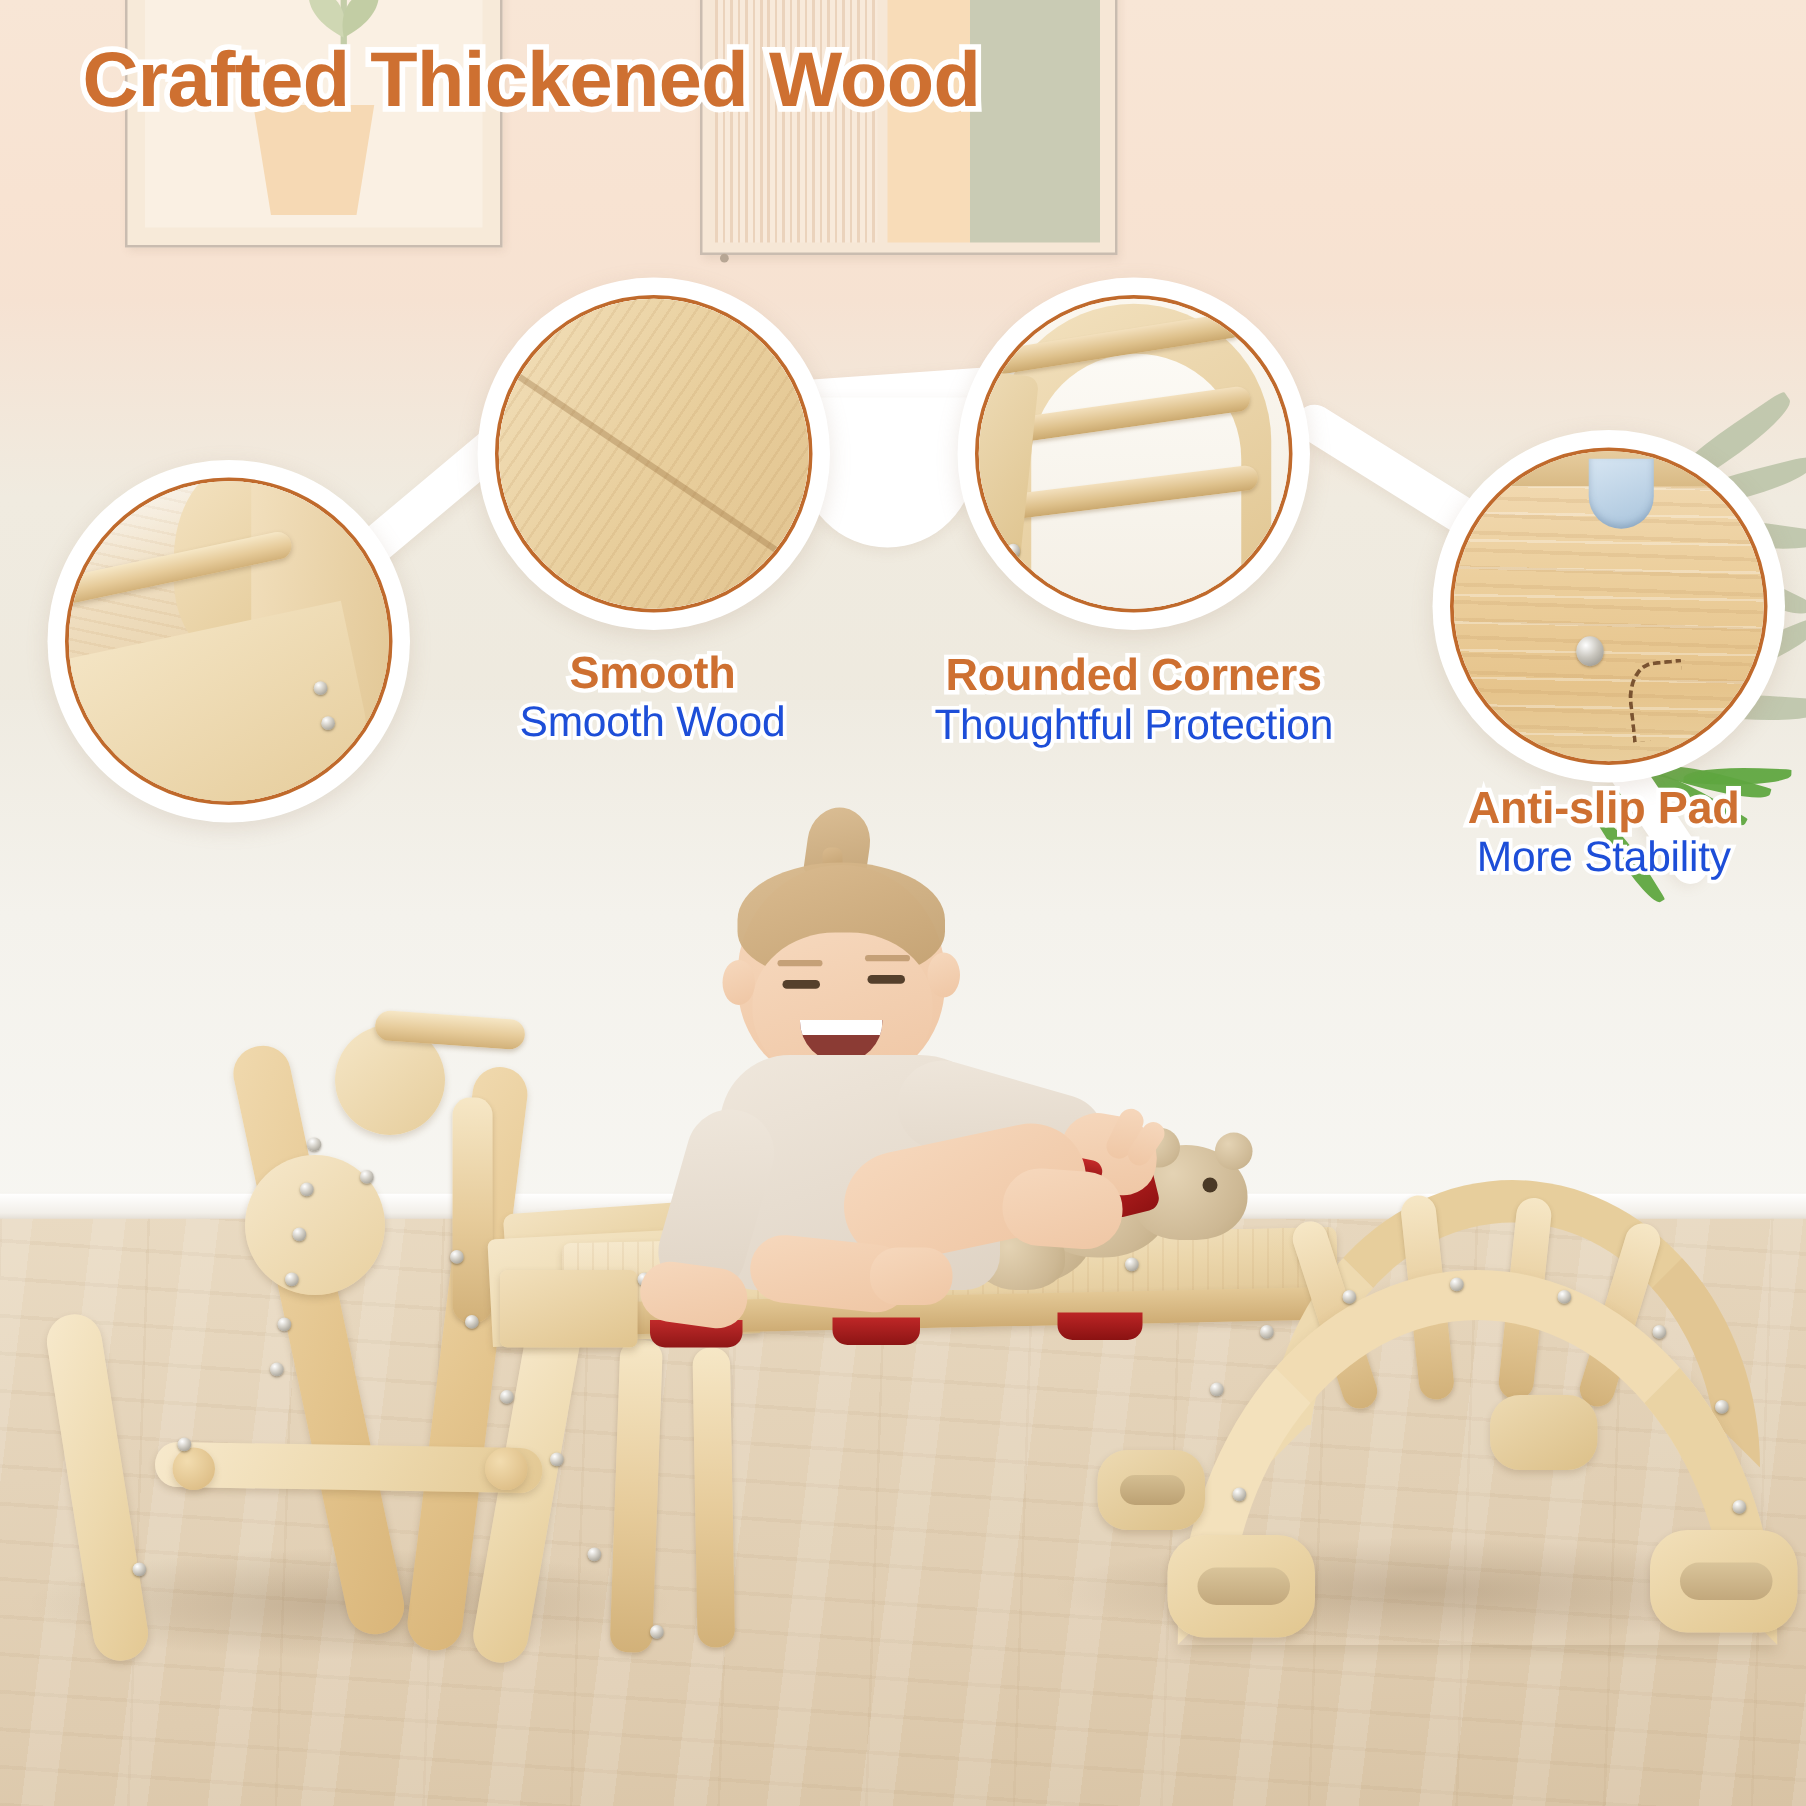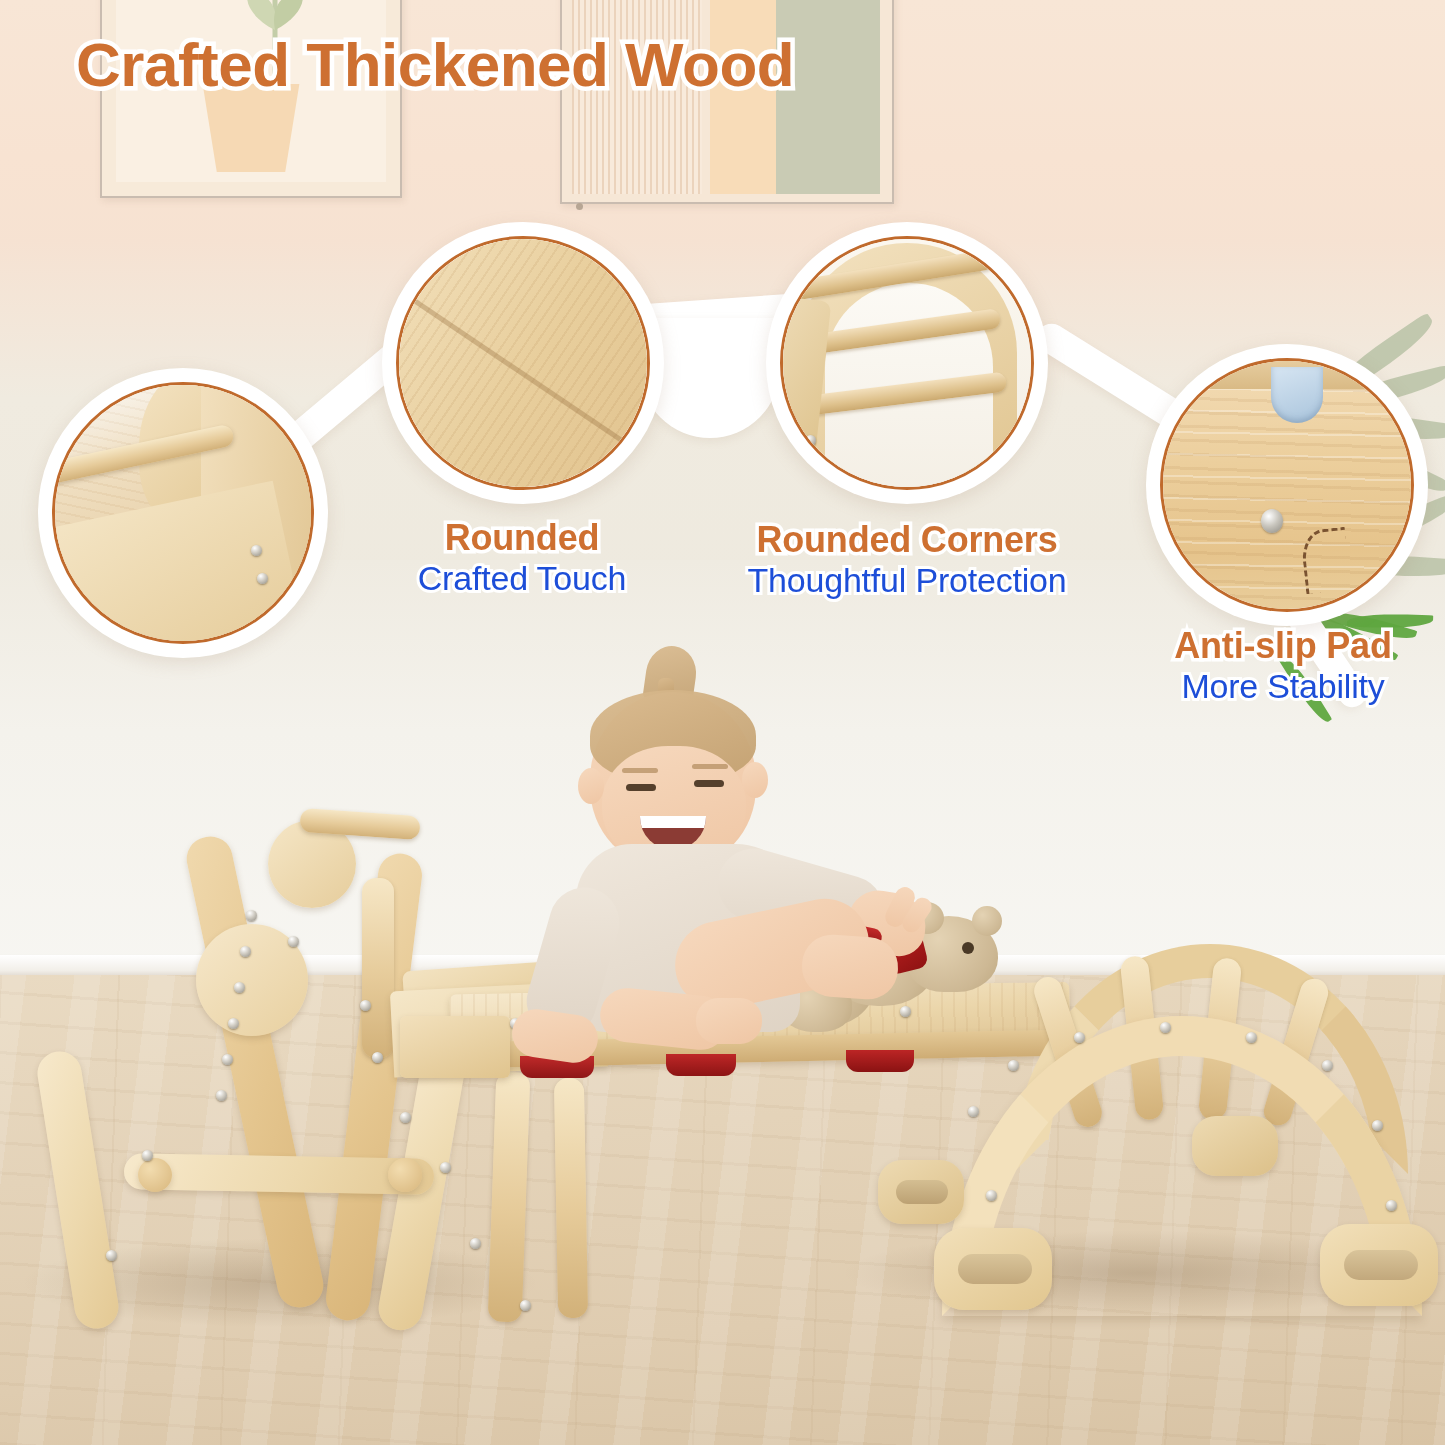--- a/index.html
+++ b/index.html
@@ -58,21 +58,21 @@
   .leafblade{position:absolute;background:#B9C2A6;border-radius:60% 10% 60% 10%;opacity:.85;}
   .leafblade.green{background:#5FA640;opacity:.95;border-radius:70% 5% 70% 5%;}
 
   
   .headline{position:absolute;left:0;top:28px;width:1445px;z-index:30;
     font-weight:bold;font-size:62px;line-height:1.18;letter-spacing:-.5px;
     color:#CE7031;
     -webkit-text-stroke:9px #FFFFFF;paint-order:stroke fill;
     text-align:left;}
   .hl-row{display:block;white-space:nowrap;}
-  .hl-1{padding-left:66px;margin-left:10px;}
+  .hl-1{padding-left:66px;}
   .hl-2{padding-left:478px;}
 
   
   .ribbon{position:absolute;z-index:12;background:#FFFFFF;border-radius:999px;
     box-shadow:0 3px 10px rgba(170,140,115,.14);}
 
   
   .bub{position:absolute;border-radius:50%;background:#FFFFFF;z-index:20;
     box-shadow:0 5px 18px rgba(165,135,110,.20);
     display:flex;align-items:center;justify-content:center;}
@@ -238,22 +238,22 @@
   </div>
 
   <div class="headline">
     <span class="hl-row hl-1">Crafted Thickened Wood</span>
   </div>
 
   <div class="label" style="left:10px;top:688px;width:370px;">
   </div>
 
   <div class="label" style="left:352px;top:518px;width:340px;">
-    <div class="t1">Rounded</div>
-    <div class="t2">Crafted Touch</div>
+    <div class="t1">Smooth</div>
+    <div class="t2">Smooth Wood</div>
   </div>
 
   <div class="label" style="left:692px;top:520px;width:430px;">
     <div class="t1">Rounded Corners</div>
     <div class="t2">Thoughtful Protection</div>
   </div>
 
   <div class="label" style="left:1118px;top:626px;width:330px;">
     <div class="t1">Anti-slip Pad</div>
     <div class="t2">More Stability</div>

